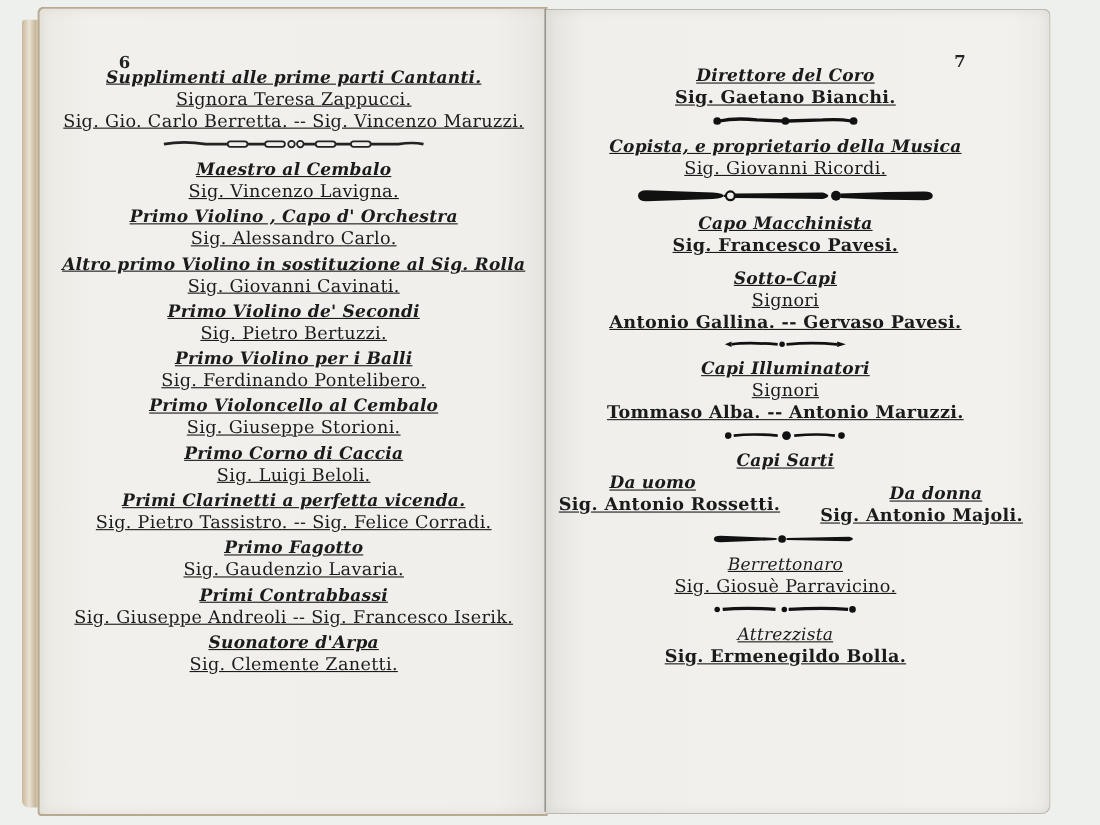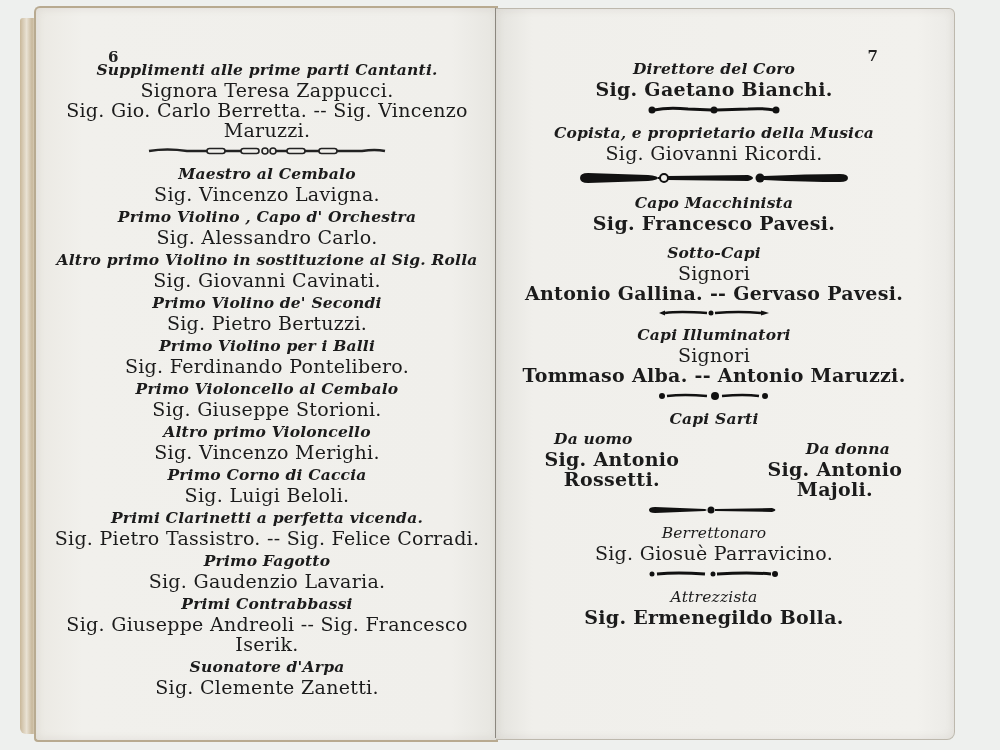--- a/index.html
+++ b/index.html
@@ -43,24 +43,24 @@
   }
   .left .page-number { left:72px; top:40px; }
   .right .page-number { right:76px; top:38px; }
   .content {
     position:absolute; top:52px; left:0; width:100%;
     text-align:center; color:#1b1b1b;
   }
   .left .content { left:26px; width:462px; }
   .right .content { left:-2px; width:440px; top:50px; }
   .role {
-    font-style:italic; font-size:15.5px; line-height:20px; letter-spacing:0.2px;
+    font-style:italic; font-size:15.5px; line-height:20px; letter-spacing:0.2px;text-decoration:underline;
   }
   .name {
-    font-size:19px; line-height:20px; letter-spacing:0.3px;
+    font-size:16px; line-height:20px; letter-spacing:0.3px;text-decoration:underline;
   }
   .bold { font-weight:bold; }
   .entry { margin:0 0 3px 0; }
   .sep { margin:6px auto 8px; display:block; }
   .two-col { display:flex; justify-content:space-between; padding:0 4px 0 14px;gap:24px; }
   .two-col .col { text-align:center; }
   .two-col .col .role { font-weight:bold; }
 </style>
 </head>
 <body>
@@ -107,24 +107,20 @@
       </div>
       <div class="entry">
         <div class="role bold">Primo Violino per i Balli</div>
         <div class="name">Sig. Ferdinando Pontelibero.</div>
       </div>
       <div class="entry">
         <div class="role bold">Primo Violoncello al Cembalo</div>
         <div class="name">Sig. Giuseppe Storioni.</div>
       </div>
       <div class="entry">
-        <div class="role bold">Altro primo Violoncello</div>
-        <div class="name">Sig. Vincenzo Merighi.</div>
-      </div>
-      <div class="entry">
         <div class="role bold">Primo Corno di Caccia</div>
         <div class="name">Sig. Luigi Beloli.</div>
       </div>
       <div class="entry">
         <div class="role bold">Primi Clarinetti a perfetta vicenda.</div>
         <div class="name">Sig. Pietro Tassistro. -- Sig. Felice Corradi.</div>
       </div>
       <div class="entry">
         <div class="role bold">Primo Fagotto</div>
         <div class="name">Sig. Gaudenzio Lavaria.</div>

